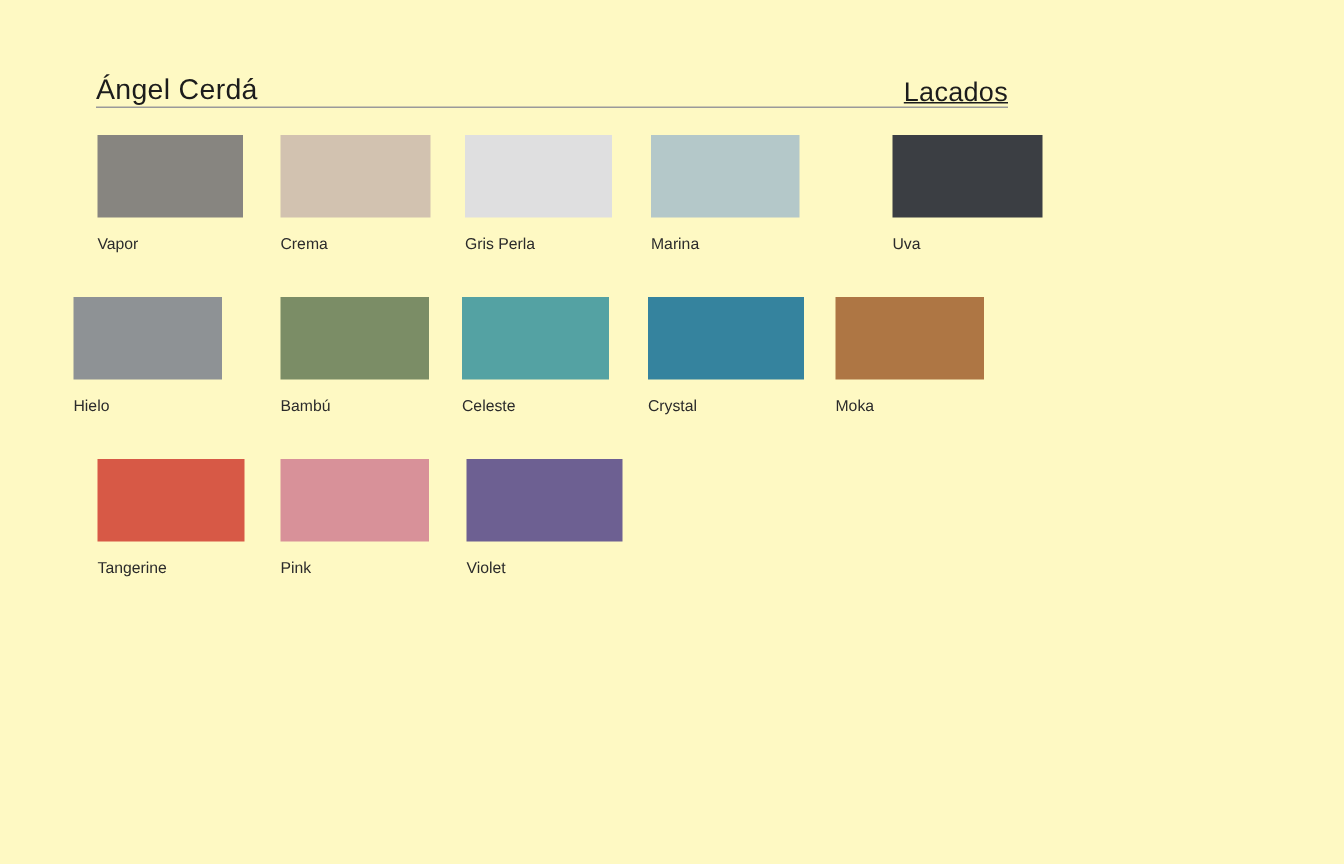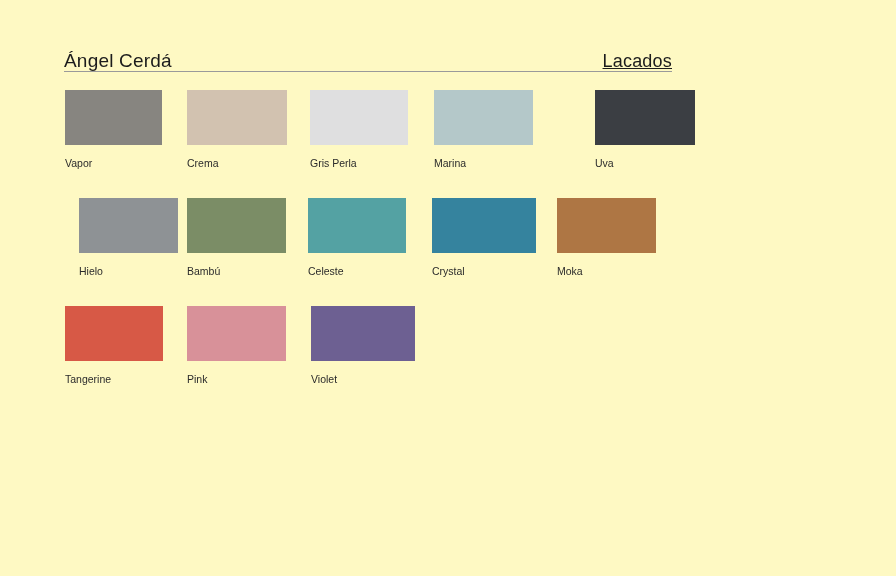--- a/index.html
+++ b/index.html
@@ -128,21 +128,21 @@
         <div class="swatch-cell" style="left: 434px;">
           <div class="swatch-chip" style="background: rgb(180, 200, 201); width: 99px;"></div>
           <div class="swatch-label">Marina</div>
         </div>
         <div class="swatch-cell" style="left: 563px; margin-left: 32px;">
           <div class="swatch-chip" style="background: rgb(59, 62, 67); width: 100px;"></div>
           <div class="swatch-label">Uva</div>
         </div>
       </div>
       <div class="swatch-row" id="row-1">
-        <div class="swatch-cell" style="left: 79px;">
+        <div class="swatch-cell" style="left: 49px;">
           <div class="swatch-chip" style="background: rgb(142, 146, 149); width: 99px;"></div>
           <div class="swatch-label">Hielo</div>
         </div>
         <div class="swatch-cell" style="left: 187px;">
           <div class="swatch-chip" style="background: rgb(123, 141, 102); width: 99px;"></div>
           <div class="swatch-label">Bambú</div>
         </div>
         <div class="swatch-cell" style="left: 432px;">
           <div class="swatch-chip" style="background: rgb(53, 131, 158); width: 104px;"></div>
           <div class="swatch-label">Crystal</div>

